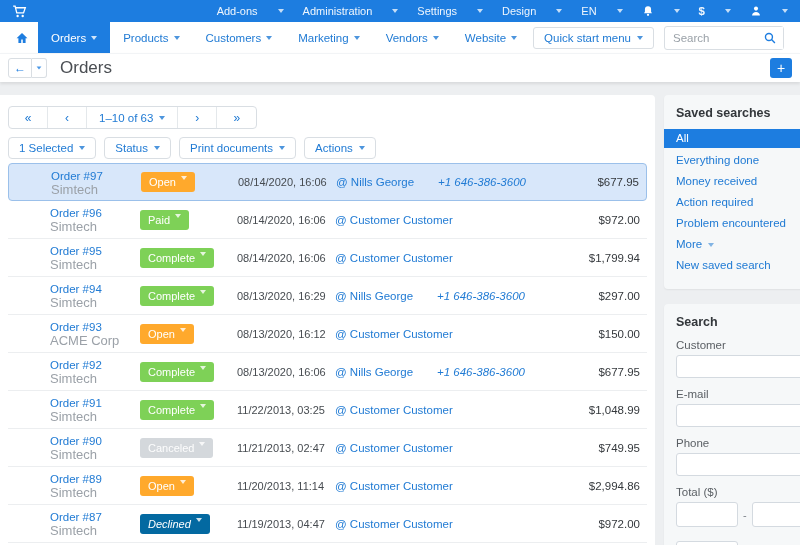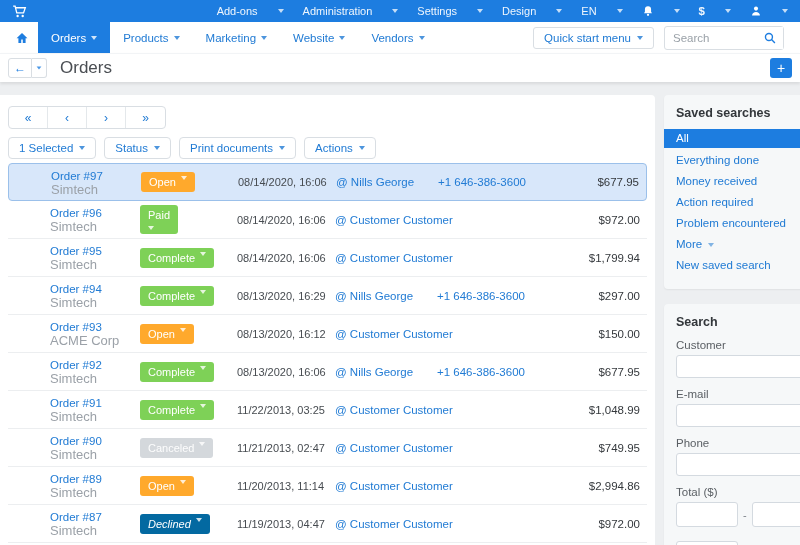--- a/index.html
+++ b/index.html
@@ -70,21 +70,21 @@
   .col-order { width:132px; padding-left:42px; display:flex; flex-direction:column; justify-content:center; }
   .order-id { color:#217bd4; line-height:14px; }
   .order-company { color:#9ba1a8; font-size:13px; line-height:12px; margin-top:1px; }
   .col-status { width:97px; }
   .badge { display:inline-flex; align-items:flex-start; gap:5px; color:#fff; font-size:11px;
            padding:4px 8px; border-radius:3px; cursor:pointer; white-space:nowrap; }
   .badge .caret { border-top-color:#fff; }
   .col-date { width:98px; color:#464b50; font-size:11px; }
   .col-customer { width:102px; white-space:nowrap; }
   .col-customer span, .col-phone span { color:#217bd4; cursor:pointer; }
-  .col-phone { width:140px; white-space:nowrap; }
+  .col-phone { width:140px; white-space:nowrap;font-style:italic; }
   .col-total { flex:1; text-align:right; padding-right:7px; color:#34383c; }
 
   
   .sidebar { position:absolute; left:664px; top:13px; width:170px; }
   .panel { background:#f6f8f9; border-radius:4px; box-shadow:0 1px 2px rgba(0,0,0,.06);
            padding:11px 12px 13px; margin-bottom:15px; }
   .panel-title { font-size:12.5px; font-weight:bold; color:#33373b; }
   .ss-list { margin-top:9px; }
   .ss-item { font-size:11.5px; color:#217bd4; line-height:21px; cursor:pointer;
              display:flex; align-items:center; gap:6px; white-space:nowrap; }
@@ -170,29 +170,33 @@
   <div id="nav-items" style="display:flex;align-items:stretch">
       <div class="nav-item active">
         <span>Orders</span>
         <span class="caret"></span>
       </div>
       <div class="nav-item">
         <span>Products</span>
         <span class="caret"></span>
       </div>
       <div class="nav-item">
+        <span>Customers</span>
+        <span class="caret"></span>
+      </div>
+      <div class="nav-item">
         <span>Marketing</span>
+        <span class="caret"></span>
+      </div>
+      <div class="nav-item">
+        <span>Vendors</span>
         <span class="caret"></span>
       </div>
       <div class="nav-item">
         <span>Website</span>
-        <span class="caret"></span>
-      </div>
-      <div class="nav-item">
-        <span>Vendors</span>
         <span class="caret"></span>
       </div>
     </div>
   <div class="nav-right">
     <div class="qsm-btn">
       <span>Quick start menu</span>
       <span class="caret"></span>
     </div>
     <div class="search-box">
       <input placeholder="Search" style="">
@@ -216,20 +220,24 @@
   <div class="page-title">Orders</div>
   <div class="btn-add">+</div>
 </div>
 
 <div class="content">
 
   <div class="main-panel">
     <div class="pagi">
       <div class="pagi-btn">«</div>
       <div class="pagi-btn">‹</div>
+      <div class="pagi-label">
+        <span>1–10 of 63</span>
+        <span class="caret"></span>
+      </div>
       <div class="pagi-btn">›</div>
       <div class="pagi-btn">»</div>
     </div>
 
     <div class="filters" id="filter-buttons">
         <div class="filter-btn">
           <span>1 Selected</span>
           <span class="caret"></span>
         </div>
         <div class="filter-btn">
@@ -259,21 +267,21 @@
           <div class="col-date">08/14/2020, 16:06</div>
           <div class="col-customer"><span>@ Nills George</span></div>
           <div class="col-phone"><span>+1 646-386-3600</span></div>
           <div class="col-total">$677.95</div>
         </div>
         <div class="order-row">
           <div class="col-order">
             <div class="order-id">Order #96</div>
             <div class="order-company">Simtech</div>
           </div>
-          <div class="col-status"><span class="badge" style="background: rgb(126, 209, 87); flex-direction: column;">
+          <div class="col-status"><span class="badge" style="background: rgb(126, 209, 87);">
               <span>Paid</span>
               <span class="caret"></span>
             </span></div>
           <div class="col-date">08/14/2020, 16:06</div>
           <div class="col-customer"><span>@ Customer Customer</span></div>
           <div class="col-phone"></div>
           <div class="col-total">$972.00</div>
         </div>
         <div class="order-row">
           <div class="col-order">

